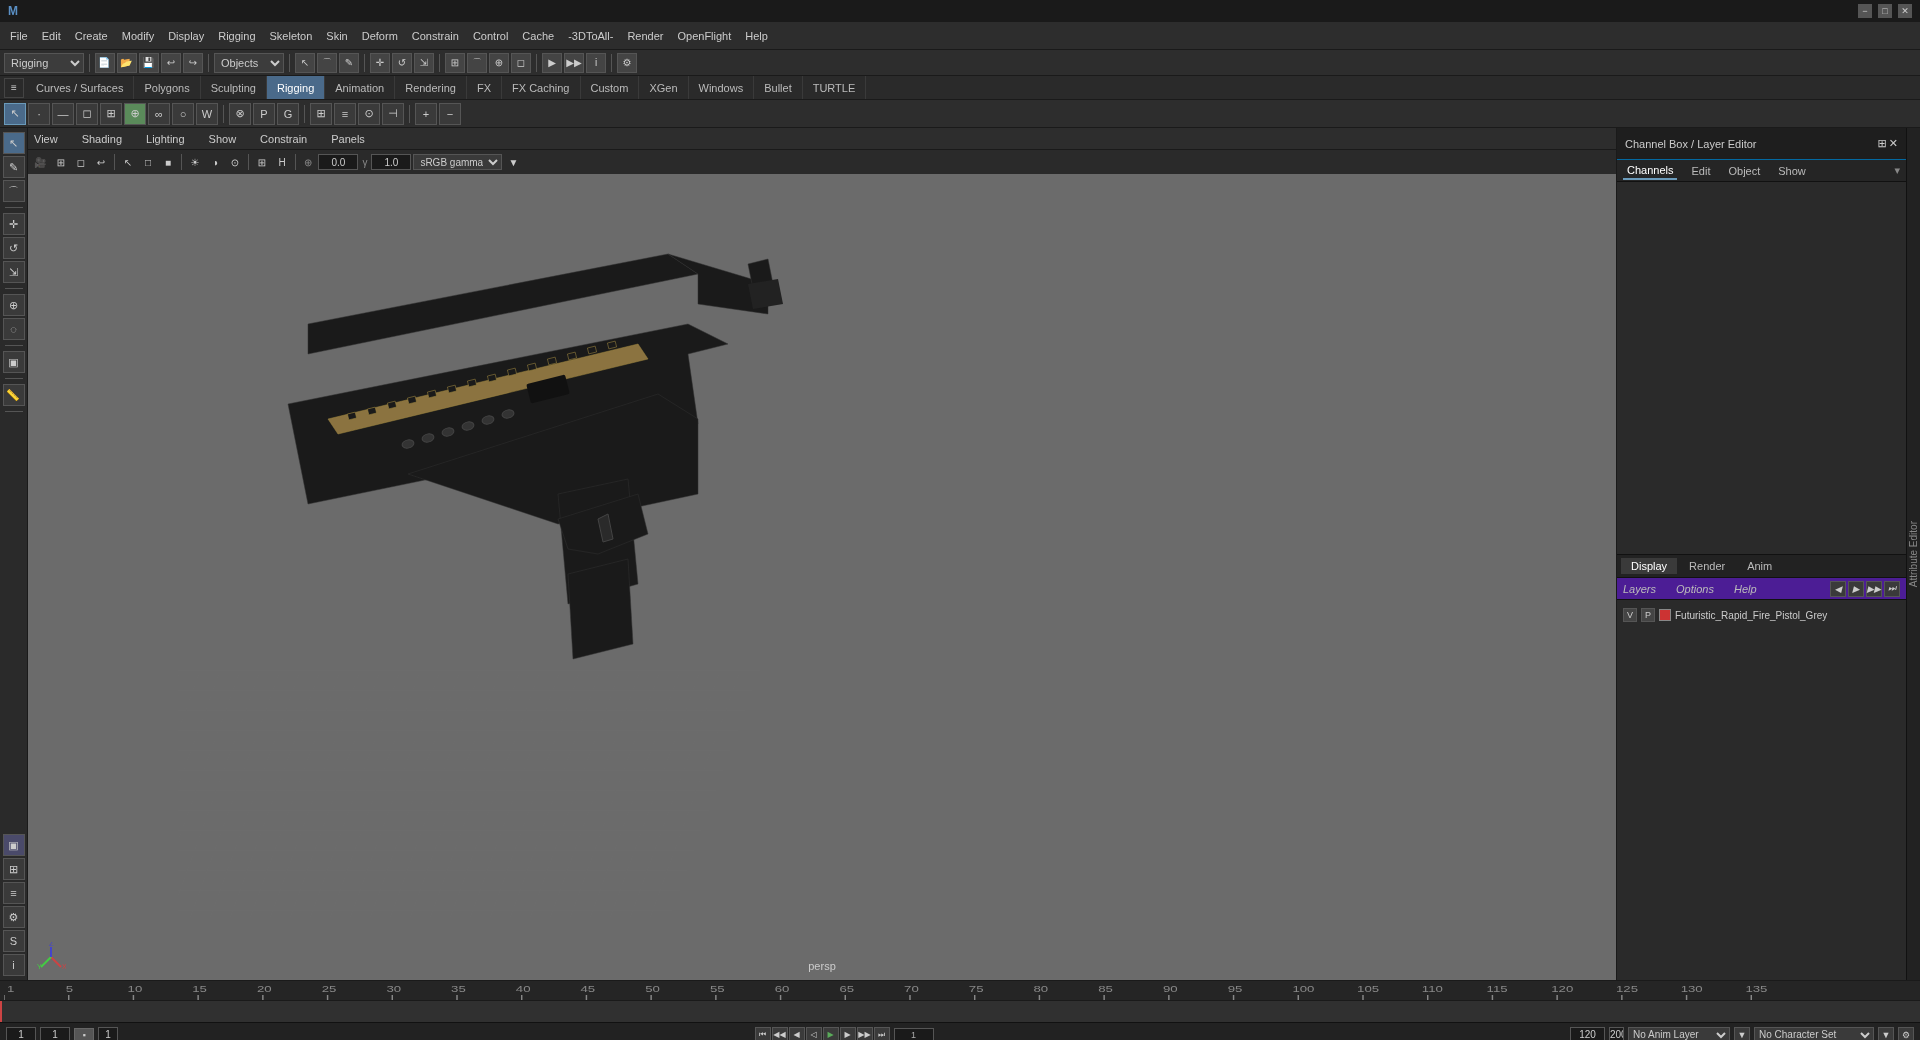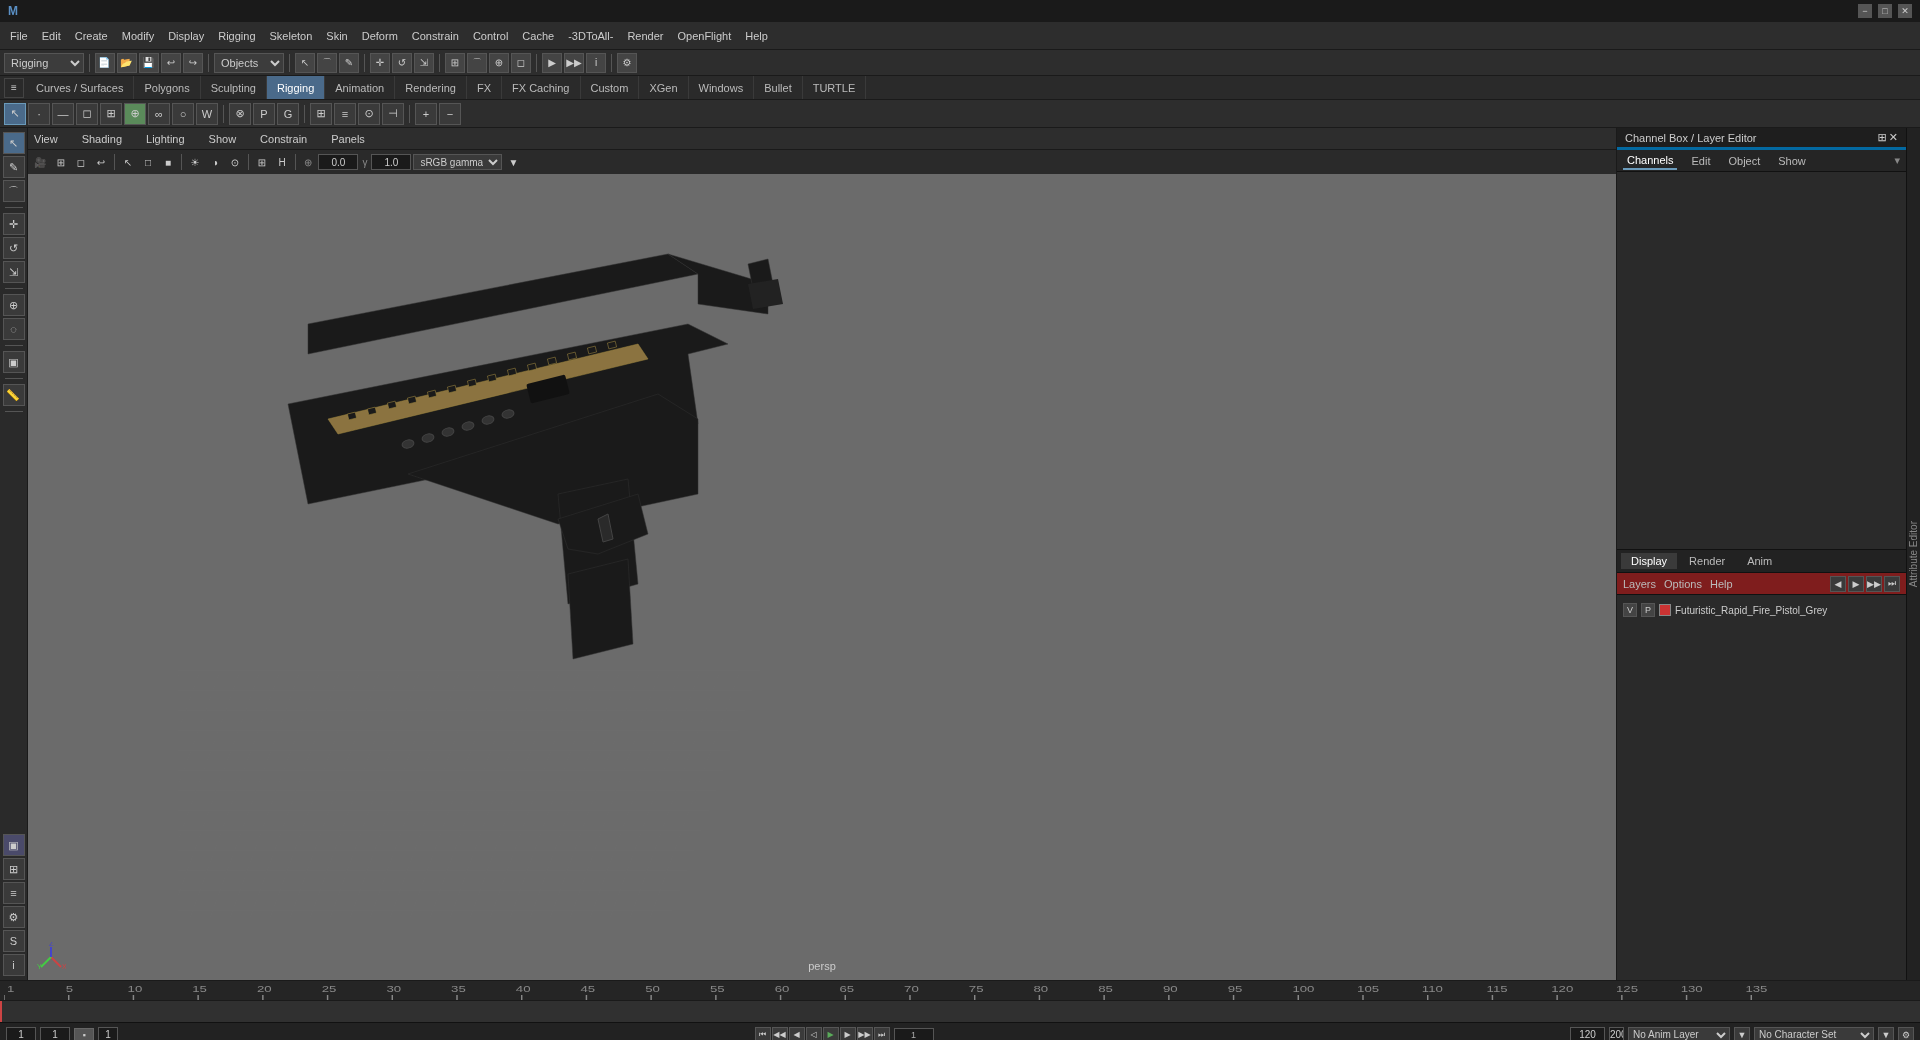--- a/index.html
+++ b/index.html
@@ -255,29 +255,29 @@
 
     
     #right-panel {
       width: 290px;
       background: #2a2a2a;
       display: flex;
       flex-direction: column;
       border-left: 1px solid #1a1a1a;
     }
     #right-panel-header {
-      height: 22px;
+      height: 32px;
       background: #1e1e1e;
       display: flex;
       align-items: center;
       justify-content: space-between;
       padding: 0 8px;
       font-size: 11px;
       color: #ccc;
-      border-bottom: 3px solid #0369a1;
+      border-bottom: 1px solid #0369a1;
     }
     #channel-tabs {
       height: 22px;
       background: #252525;
       display: flex;
       align-items: center;
       padding: 0 6px;
       gap: 10px;
       border-bottom: 1px solid #111;
     }
@@ -300,26 +300,27 @@
     .rb-tab {
       padding: 2px 10px;
       font-size: 11px;
       color: #bbb;
       cursor: pointer;
     }
     .rb-tab.active { color: #fff; background: #3a3a3a; }
 
     #layers-bar {
       height: 22px;
-      background: #7f1d1d;
+      background: #4c1d95;
       display: flex;
       align-items: center;
       padding: 0 6px;
-      gap: 8px;
+      gap: 20px;
       border-bottom: 1px solid #111;
+      font-style: italic;
     }
     .layers-item {
       font-size: 11px; color: #bbb; cursor: pointer;
     }
 
     #layers-content {
       flex: 1;
       background: #2a2a2a;
       padding: 4px;
     }

